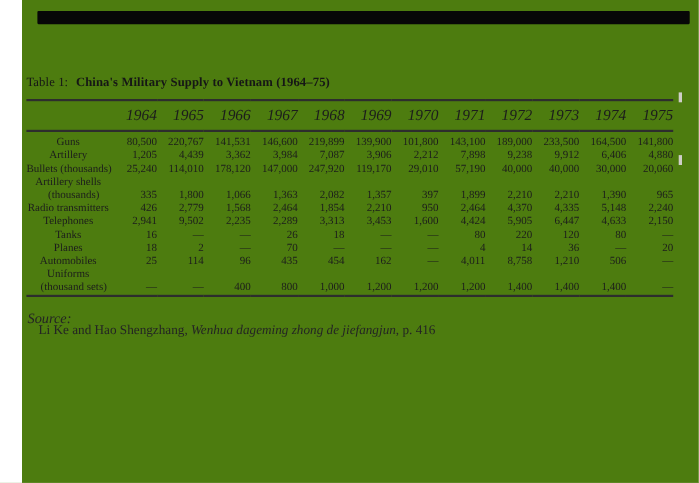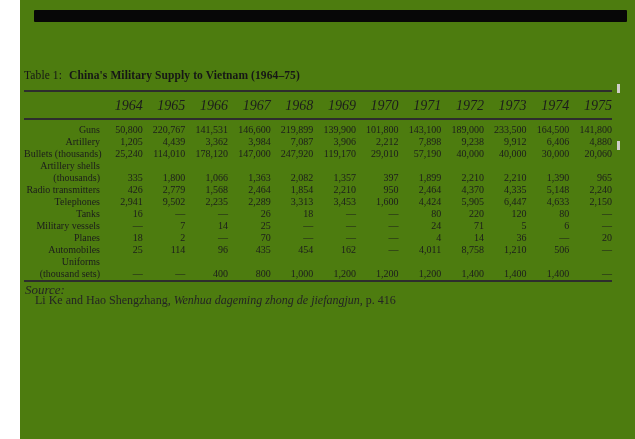--- a/index.html
+++ b/index.html
@@ -40,21 +40,21 @@
     text-align:right;vertical-align:bottom;
     padding:6px 0 4px 0;height:11px;
     border-bottom:2px solid #2d2d2d;
     color:#1c1c1c;
   }
   table.supply td{
     font-size:10px;line-height:12px;height:12px;
     padding:0;text-align:right;white-space:nowrap;
     color:#1c1c1c;
   }
-  table.supply td.lbl{text-align:right;}
+  table.supply td.lbl{text-align:center;}
   table.supply td.ind{padding-left:10px;}
   table.supply tbody tr:first-child td{padding-top:4px;}
   table.supply tbody tr:last-child td{padding-bottom:0;}
   .source-label{
     position:absolute;left:5px;top:282px;
     font-style:italic;font-size:13px;color:#242424;
   }
   .source-citation{
     position:absolute;left:15px;top:293px;
     font-size:12px;white-space:nowrap;color:#242424;
@@ -104,21 +104,21 @@
           <th>1971</th>
           <th>1972</th>
           <th>1973</th>
           <th>1974</th>
           <th>1975</th>
         </tr>
     </thead>
     <tbody>
         <tr>
           <td class="lbl">Guns</td>
-          <td>50,800</td>
+          <td>80,500</td>
           <td>220,767</td>
           <td>141,531</td>
           <td>146,600</td>
           <td>219,899</td>
           <td>139,900</td>
           <td>101,800</td>
           <td>143,100</td>
           <td>189,000</td>
           <td>233,500</td>
           <td>164,500</td>
@@ -223,35 +223,20 @@
           <td>18</td>
           <td>—</td>
           <td>—</td>
           <td>80</td>
           <td>220</td>
           <td>120</td>
           <td>80</td>
           <td>—</td>
         </tr>
         <tr>
-          <td class="lbl">Military vessels</td>
-          <td>—</td>
-          <td>7</td>
-          <td>14</td>
-          <td>25</td>
-          <td>—</td>
-          <td>—</td>
-          <td>—</td>
-          <td>24</td>
-          <td>71</td>
-          <td>5</td>
-          <td>6</td>
-          <td>—</td>
-        </tr>
-        <tr>
           <td class="lbl">Planes</td>
           <td>18</td>
           <td>2</td>
           <td>—</td>
           <td>70</td>
           <td>—</td>
           <td>—</td>
           <td>—</td>
           <td>4</td>
           <td>14</td>

